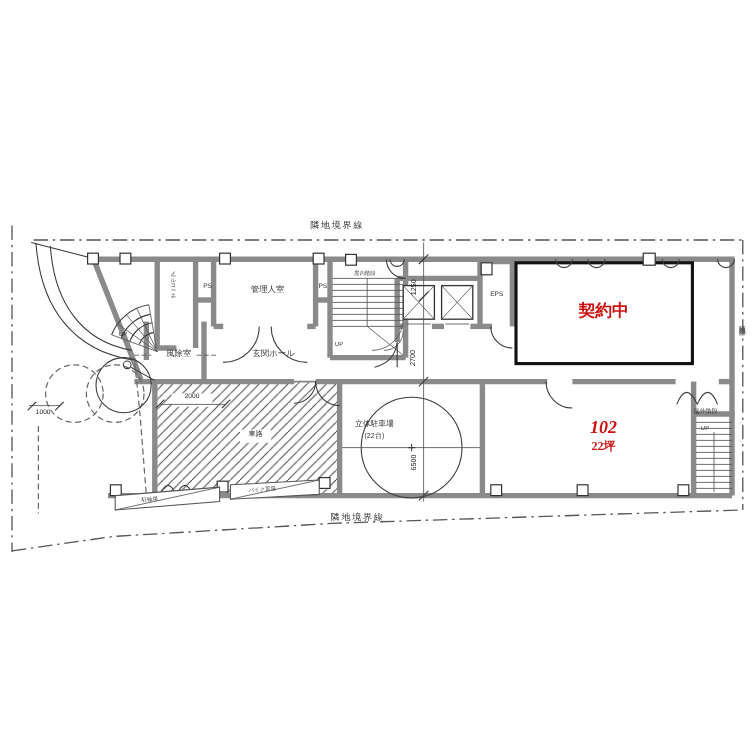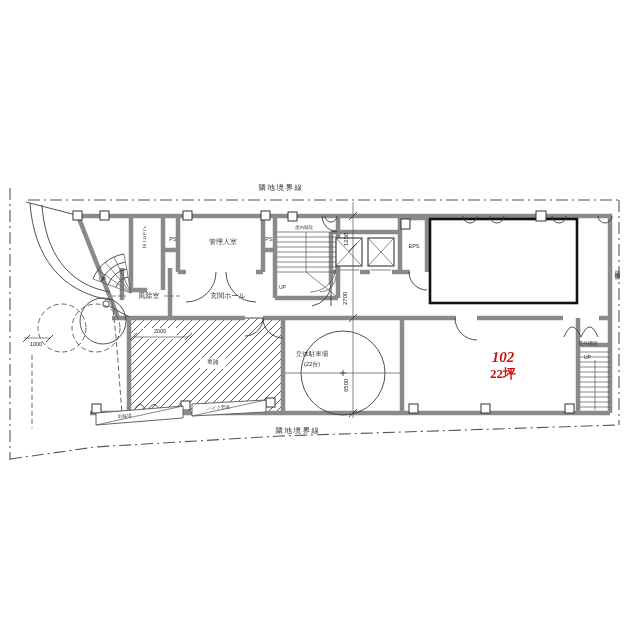--- a/index.html
+++ b/index.html
@@ -196,22 +196,23 @@
 <div class="lbl ctr" style="left:192px;top:238px;width:62px;font-size:7px;">管理人室</div>
 <div class="lbl ctr" style="left:166px;top:236px;width:14px;font-size:5.5px;">PS</div>
 <div class="lbl ctr" style="left:262px;top:236px;width:14px;font-size:5.5px;">PS</div>
 <div class="lbl ctr" style="left:403px;top:243px;width:22px;font-size:5.5px;">EPS</div>
 <div class="lbl ctr tiny" style="left:283px;top:226px;width:42px;">屋内階段</div>
 <div class="lbl vert" style="left:141px;top:222px;height:66px;font-size:4.5px;color:#333;letter-spacing:0.5px;">メールコーナー</div>
 
 <div class="lbl ctr" style="left:126px;top:292px;width:46px;font-size:7px;">風除室</div>
 <div class="lbl ctr" style="left:192px;top:292px;width:72px;font-size:7px;">玄関ホール</div>
 
+<div class="lbl ctr red" style="left:436px;top:252px;width:134px;font-size:14px;">契約中</div>
 <div class="lbl ctr red" style="left:455px;top:349px;width:96px;font-size:15px;font-style:italic;">102</div>
-<div class="lbl ctr red" style="left:455px;top:367px;width:96px;font-size:13px;">22坪</div>
+<div class="lbl ctr red" style="left:455px;top:367px;width:96px;font-size:10px;">22坪</div>
 
 <div class="lbl ctr" style="left:282px;top:350px;width:60px;font-size:6.5px;">立体駐車場</div>
 <div class="lbl ctr" style="left:282px;top:361px;width:60px;font-size:6px;">(22台)</div>
 <div class="lbl ctr" style="left:200px;top:359px;width:26px;font-size:6px;">車路</div>
 <div class="lbl ctr" style="left:566px;top:341px;width:44px;font-size:5px;">屋外階段</div>
 
 <div class="lbl rot4 tiny" style="left:118px;top:415px;">駐輪場</div>
 <div class="lbl rot4 tiny" style="left:207px;top:407px;">バイク置場</div>
 
 <div class="lbl" style="left:99px;top:277px;font-size:5px;">UP</div>

